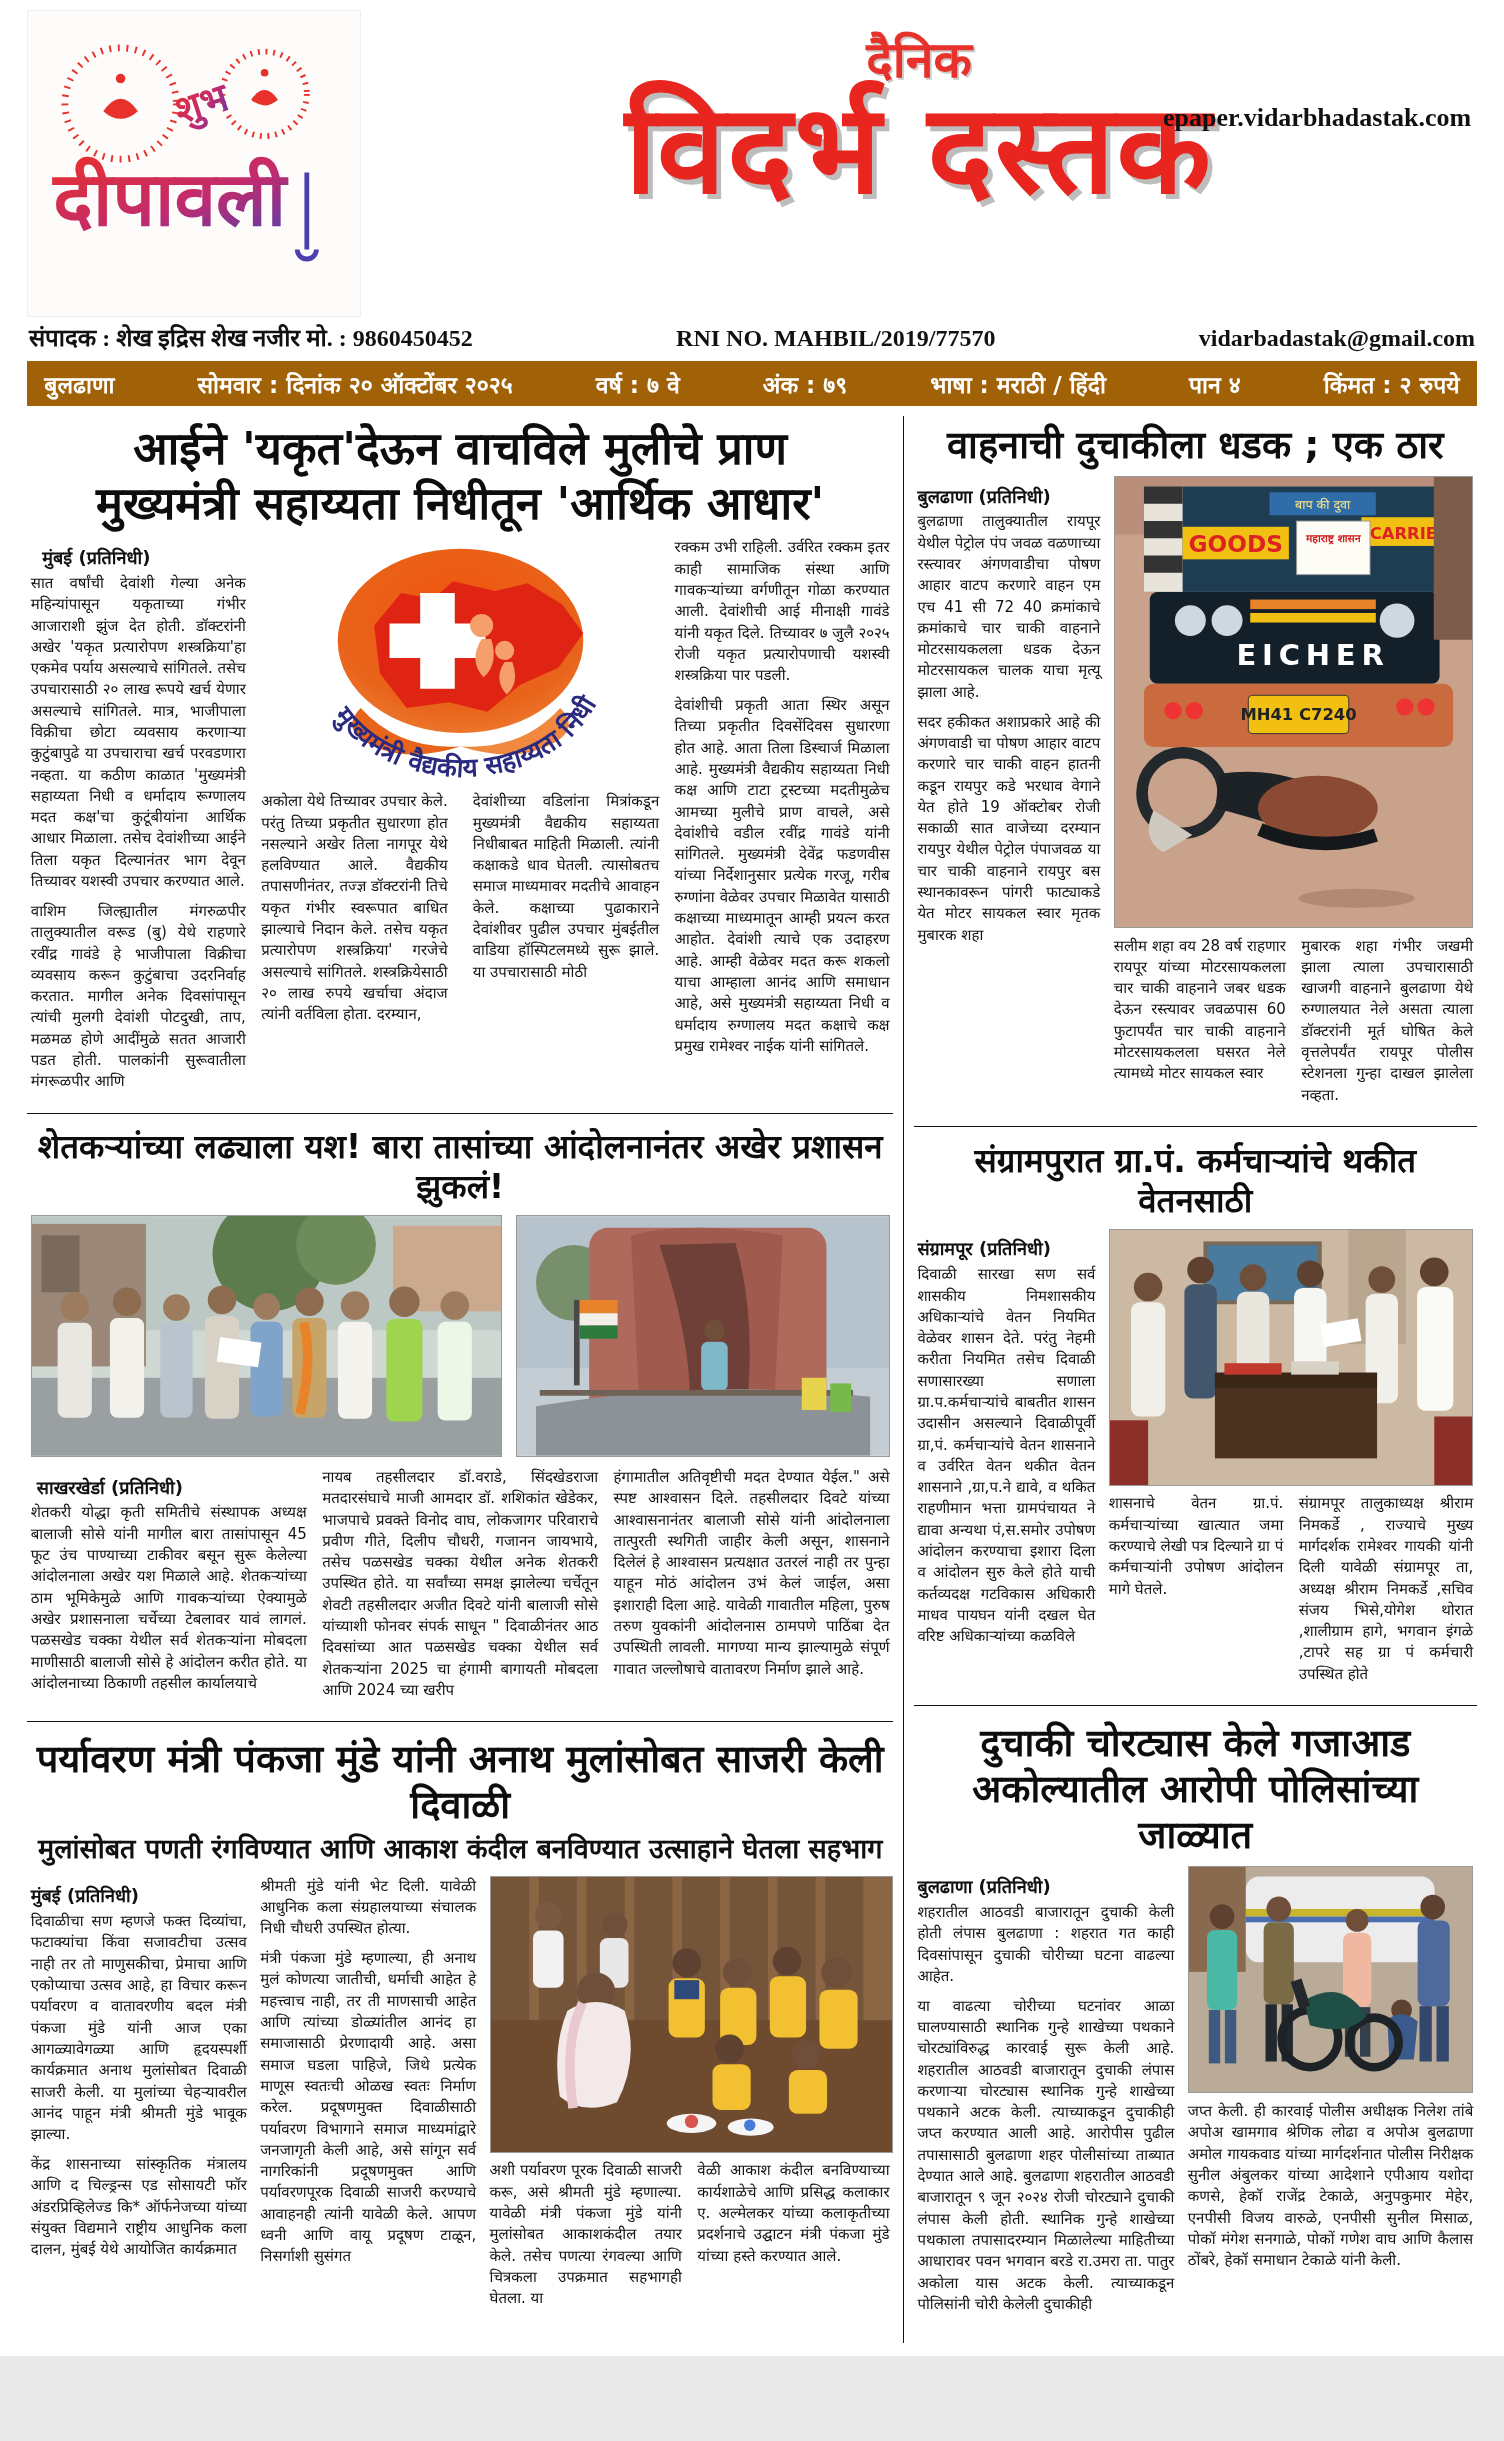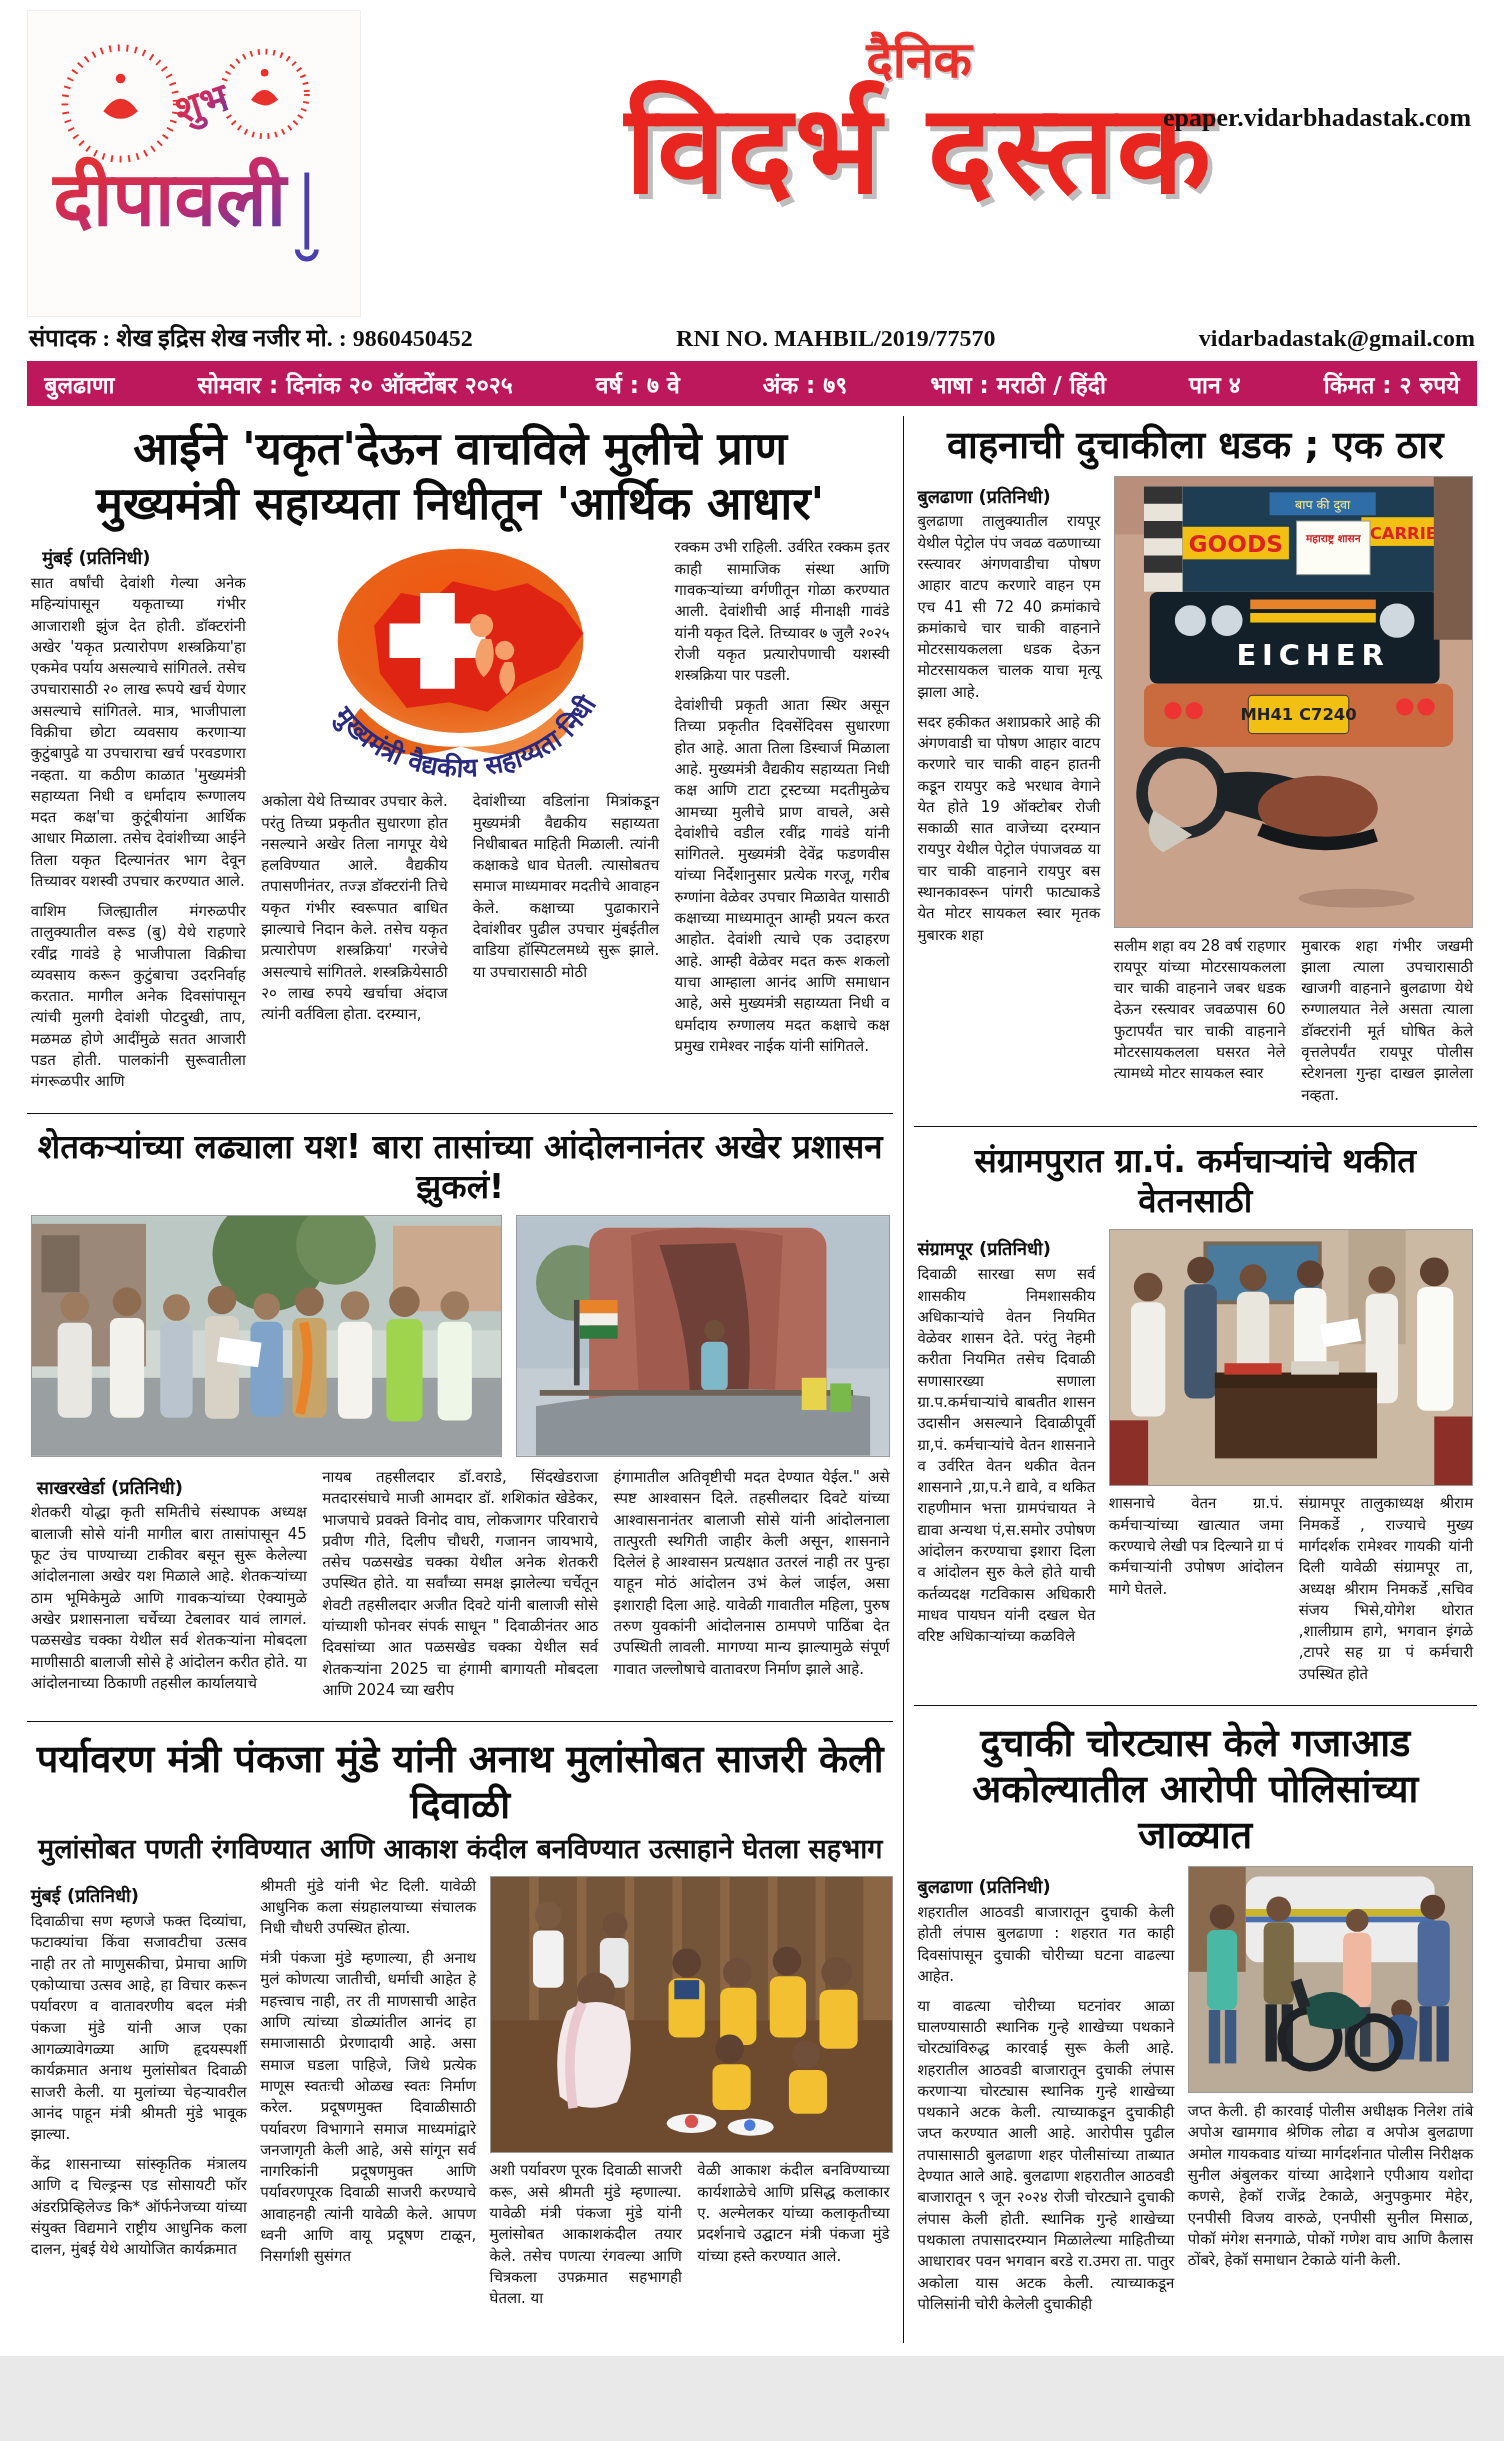--- a/index.html
+++ b/index.html
@@ -7,21 +7,21 @@
   .page { width:1504px; margin:0 auto; background:#fff; padding:9.6px 27px 13.4px 27px; }
 
   
   .masthead { position:relative; display:flex; align-items:flex-start; }
   .fest-box { width:334px; height:307px; background:#fdfcfb; border:1px solid #eee; flex:0 0 auto; display:flex; align-items:center; justify-content:center; }
   .mast-center { flex:1; text-align:center; padding-top:25px; }
   .daily { color:#e8312a; font-weight:900; font-size:50px; line-height:1; text-shadow:1.9px 1.9px 0 #c9c9c9; }
   .paper-title { color:#e8251f; font-weight:900; font-size:123px; line-height:1.05; letter-spacing:1.9px; text-shadow:4.8px 4.8px 0 #bdbdbd; white-space:nowrap; }
   .website { position:absolute; right:5.8px; top:93px; font-weight:700; font-size:26px; font-family:"Liberation Serif","DejaVu Serif",serif; }
   .mast-sub { display:flex; justify-content:space-between; align-items:baseline; font-weight:700; font-size:24px; margin:3.8px 1.9px 7.7px 1.9px; font-family:"Liberation Serif","DejaVu Serif",serif; }
-  .infobar { background:#be185d; color:#fff; display:flex; justify-content:space-between; align-items:center; padding:6.7px 17.3px; font-weight:700; font-size:23px; }
+  .infobar { background:#a16207; color:#fff; display:flex; justify-content:space-between; align-items:center; padding:6.7px 17.3px; font-weight:700; font-size:23px; }
 
   
   .content { display:flex; margin-top:9.6px; }
   .col-left { width:876px; flex:0 0 auto; padding-right:9.6px; }
   .col-right { flex:1; border-left:1.9px solid #111; padding-left:9.6px; }
   .article { border-bottom:1.9px solid #111; padding:5.8px 3.8px 11.5px 3.8px; margin-bottom:7.7px; }
   .article:last-child { border-bottom:none; }
   h1.head,h2.head,h3.head { text-align:center; font-weight:900; color:#0d0d0d; line-height:1.22; }
   .h-xl { font-size:45px; }
   .h-lg { font-size:38px; }

